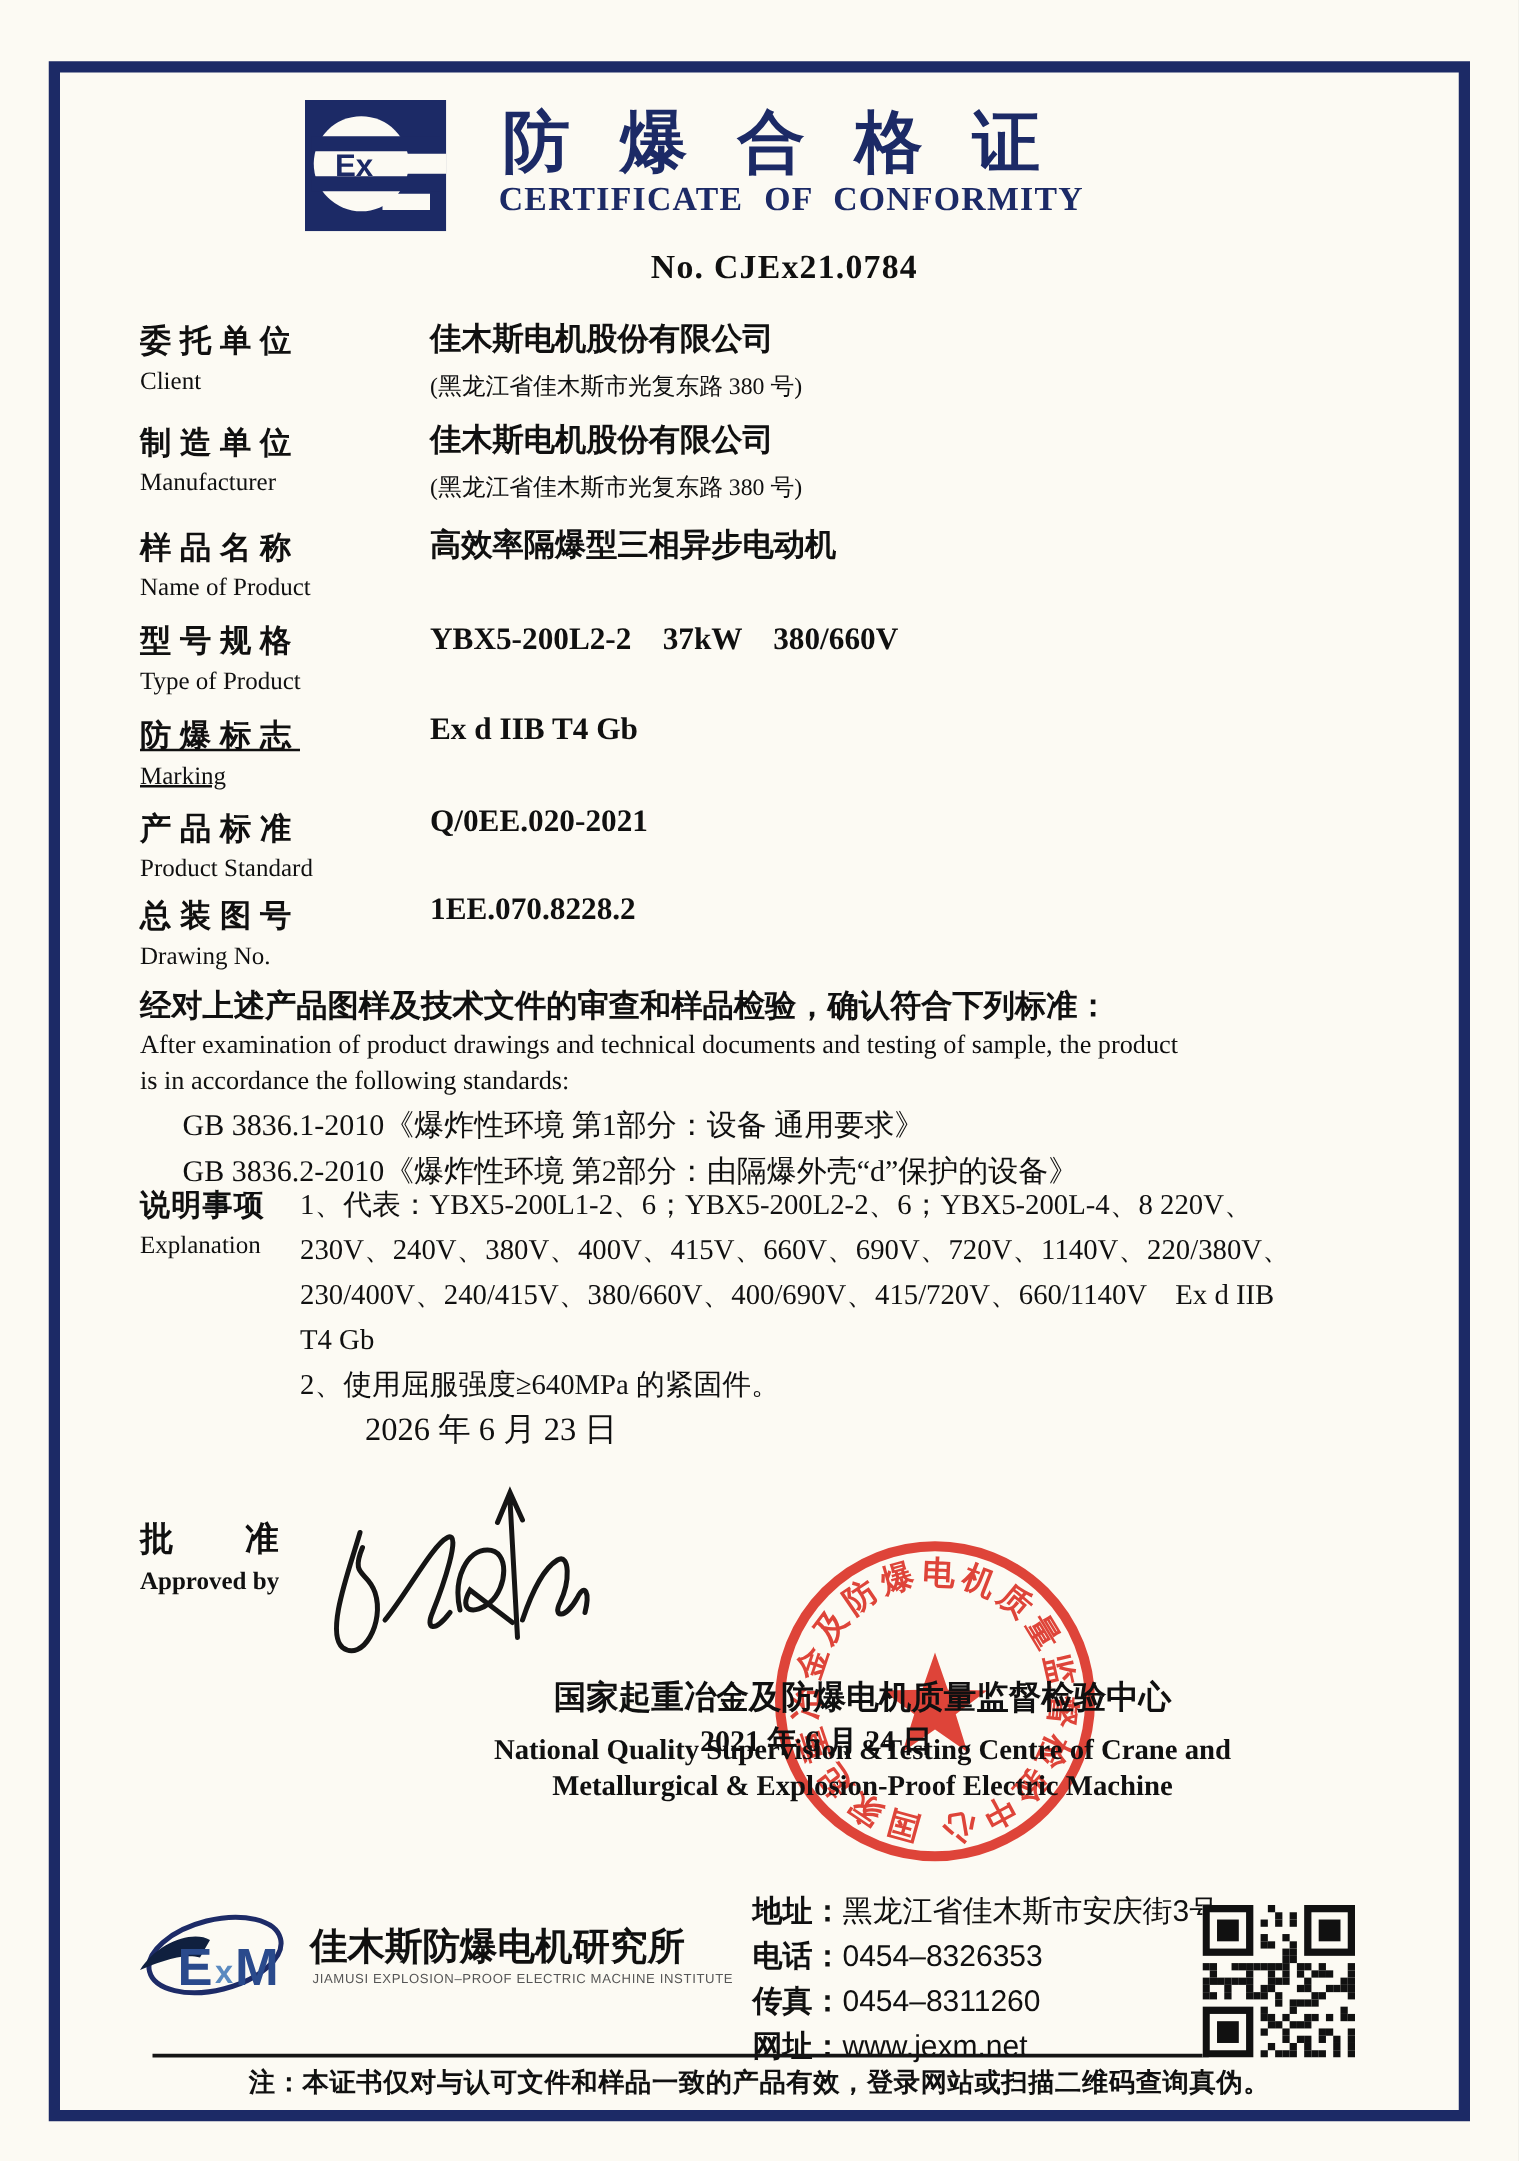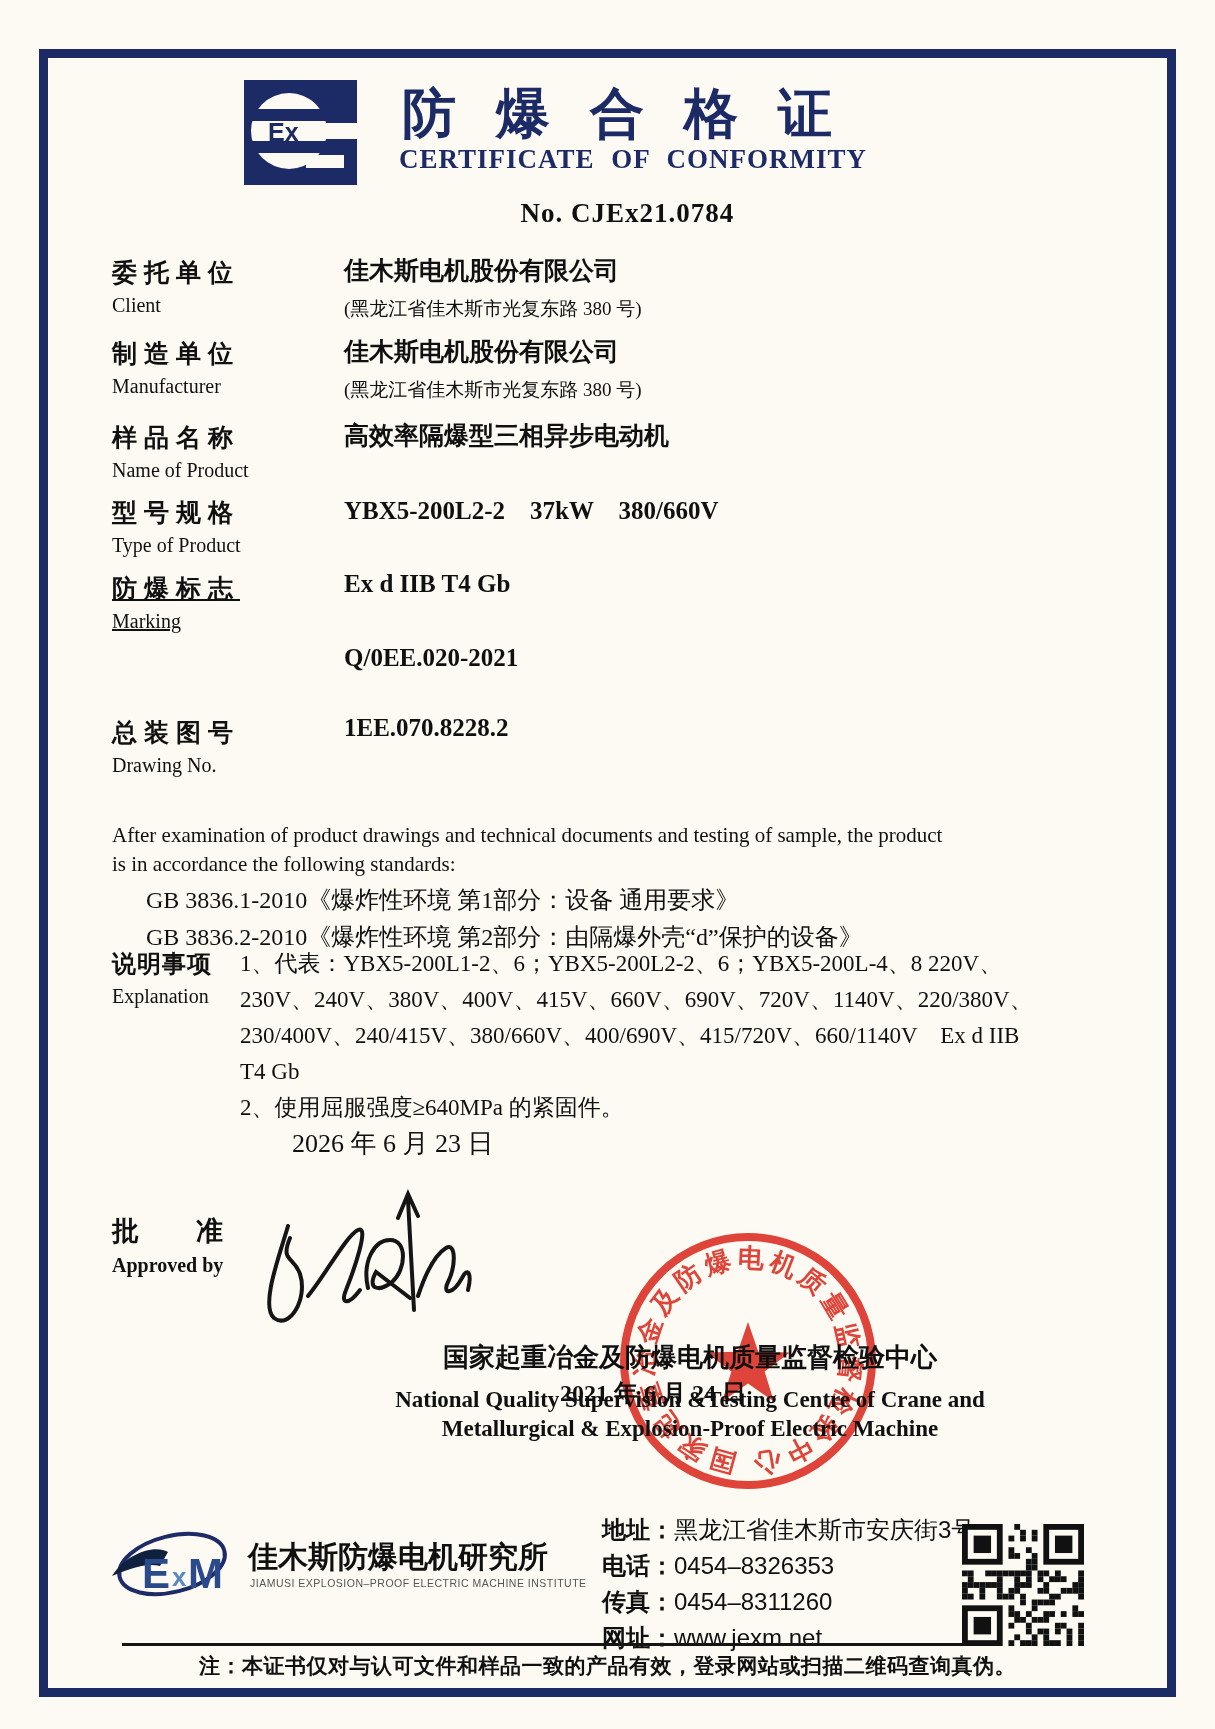--- a/index.html
+++ b/index.html
@@ -89,32 +89,37 @@
   </div>
 
   <div class="abs" style="left:112px;top:572px;text-decoration:underline;">
     <div class="flabel">防爆标志</div>
     <div class="flabel-en">Marking</div>
   </div>
   <div class="abs" style="left:344px;top:570px;">
     <div class="fvalue">Ex d IIB T4 Gb</div>
   </div>
 
+  <div class="abs" style="left:112px;top:646px;">
+    <div class="flabel">产品标准</div>
+    <div class="flabel-en">Product Standard</div>
+  </div>
   <div class="abs" style="left:344px;top:644px;">
     <div class="fvalue">Q/0EE.020-2021</div>
   </div>
 
   <div class="abs" style="left:112px;top:716px;">
     <div class="flabel">总装图号</div>
     <div class="flabel-en">Drawing No.</div>
   </div>
   <div class="abs" style="left:344px;top:714px;">
     <div class="fvalue">1EE.070.8228.2</div>
   </div>
 
+  <div class="abs stmt-cn" style="left:112px;top:788px;">经对上述产品图样及技术文件的审查和样品检验，确认符合下列标准：</div>
   <div class="abs stmt-en" style="left:112px;top:823px;">After examination of product drawings and technical documents and testing of sample, the product</div>
   <div class="abs stmt-en" style="left:112px;top:852px;">is in accordance the following standards:</div>
   <div class="abs std-line" style="left:146px;top:884px;">GB 3836.1-2010《爆炸性环境 第1部分：设备 通用要求》</div>
   <div class="abs std-line" style="left:146px;top:921px;">GB 3836.2-2010《爆炸性环境 第2部分：由隔爆外壳“d”保护的设备》</div>
 
   <div class="abs" style="left:112px;top:948px;">
     <div class="flabel" style="letter-spacing:1px;font-size:24px;">说明事项</div>
     <div class="flabel-en">Explanation</div>
   </div>
   <div class="abs" style="left:240px;top:946px;">

